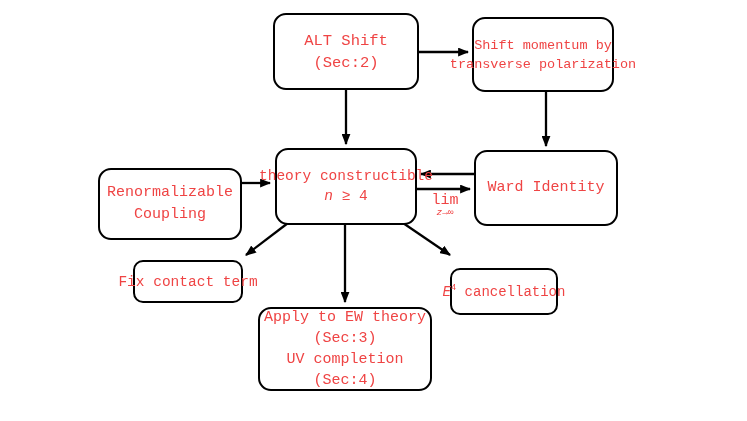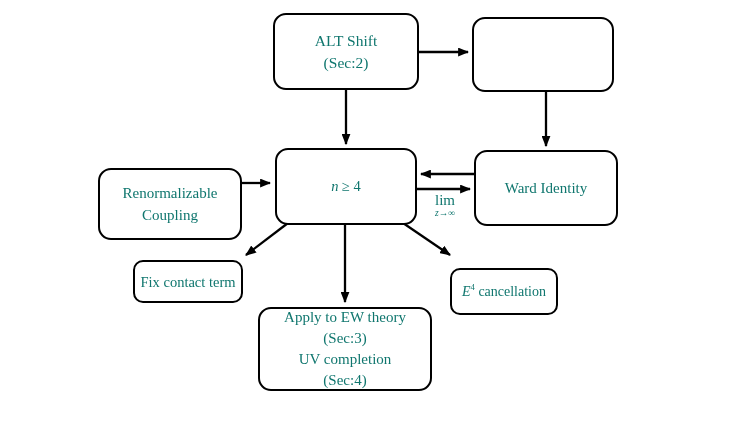--- a/index.html
+++ b/index.html
@@ -5,22 +5,22 @@
   html, body {
     margin: 0;
     padding: 0;
     background: #ffffff;
   }
   #canvas {
     position: relative;
     width: 747px;
     height: 421px;
     background: #ffffff;
-    font-family: Liberation Serif, serif;
-    color: #0f766e;
+    font-family: Liberation Mono, monospace;
+    color: #ef4444;
     overflow: hidden;
   }
   .node {
     position: absolute;
     box-sizing: border-box;
     border: 2.4px solid #000000;
     border-radius: 13px;
     background: #ffffff;
     display: flex;
     flex-direction: column;
@@ -90,28 +90,31 @@
       <line x1="403" y1="223" x2="450" y2="255" marker-end="url(#ah)"></line>
     </g>
   </svg>
 
   <div class="node" id="alt-shift">
       <div class="node-line"><span>ALT Shift</span></div>
       <div class="node-line"><span>(Sec:2)</span></div>
     </div>
 
   <div class="node" id="shift-momentum">
+      <div class="node-line"><span>Shift momentum by</span></div>
+      <div class="node-line"><span>transverse polarization</span></div>
     </div>
 
   <div class="node" id="renormalizable-coupling">
       <div class="node-line"><span>Renormalizable</span></div>
       <div class="node-line"><span>Coupling</span></div>
     </div>
 
   <div class="node" id="massive-spin1">
+      <div class="node-line"><span>theory constructible</span></div>
       <div class="node-line"><span style="font-style: italic;">n</span><span> ≥ 4</span></div>
     </div>
 
   <div class="node" id="ward-identity">
       <div class="node-line"><span>Ward Identity</span></div>
     </div>
 
   <div class="node" id="fix-contact-term">
       <div class="node-line"><span>Fix contact term</span></div>
     </div>

